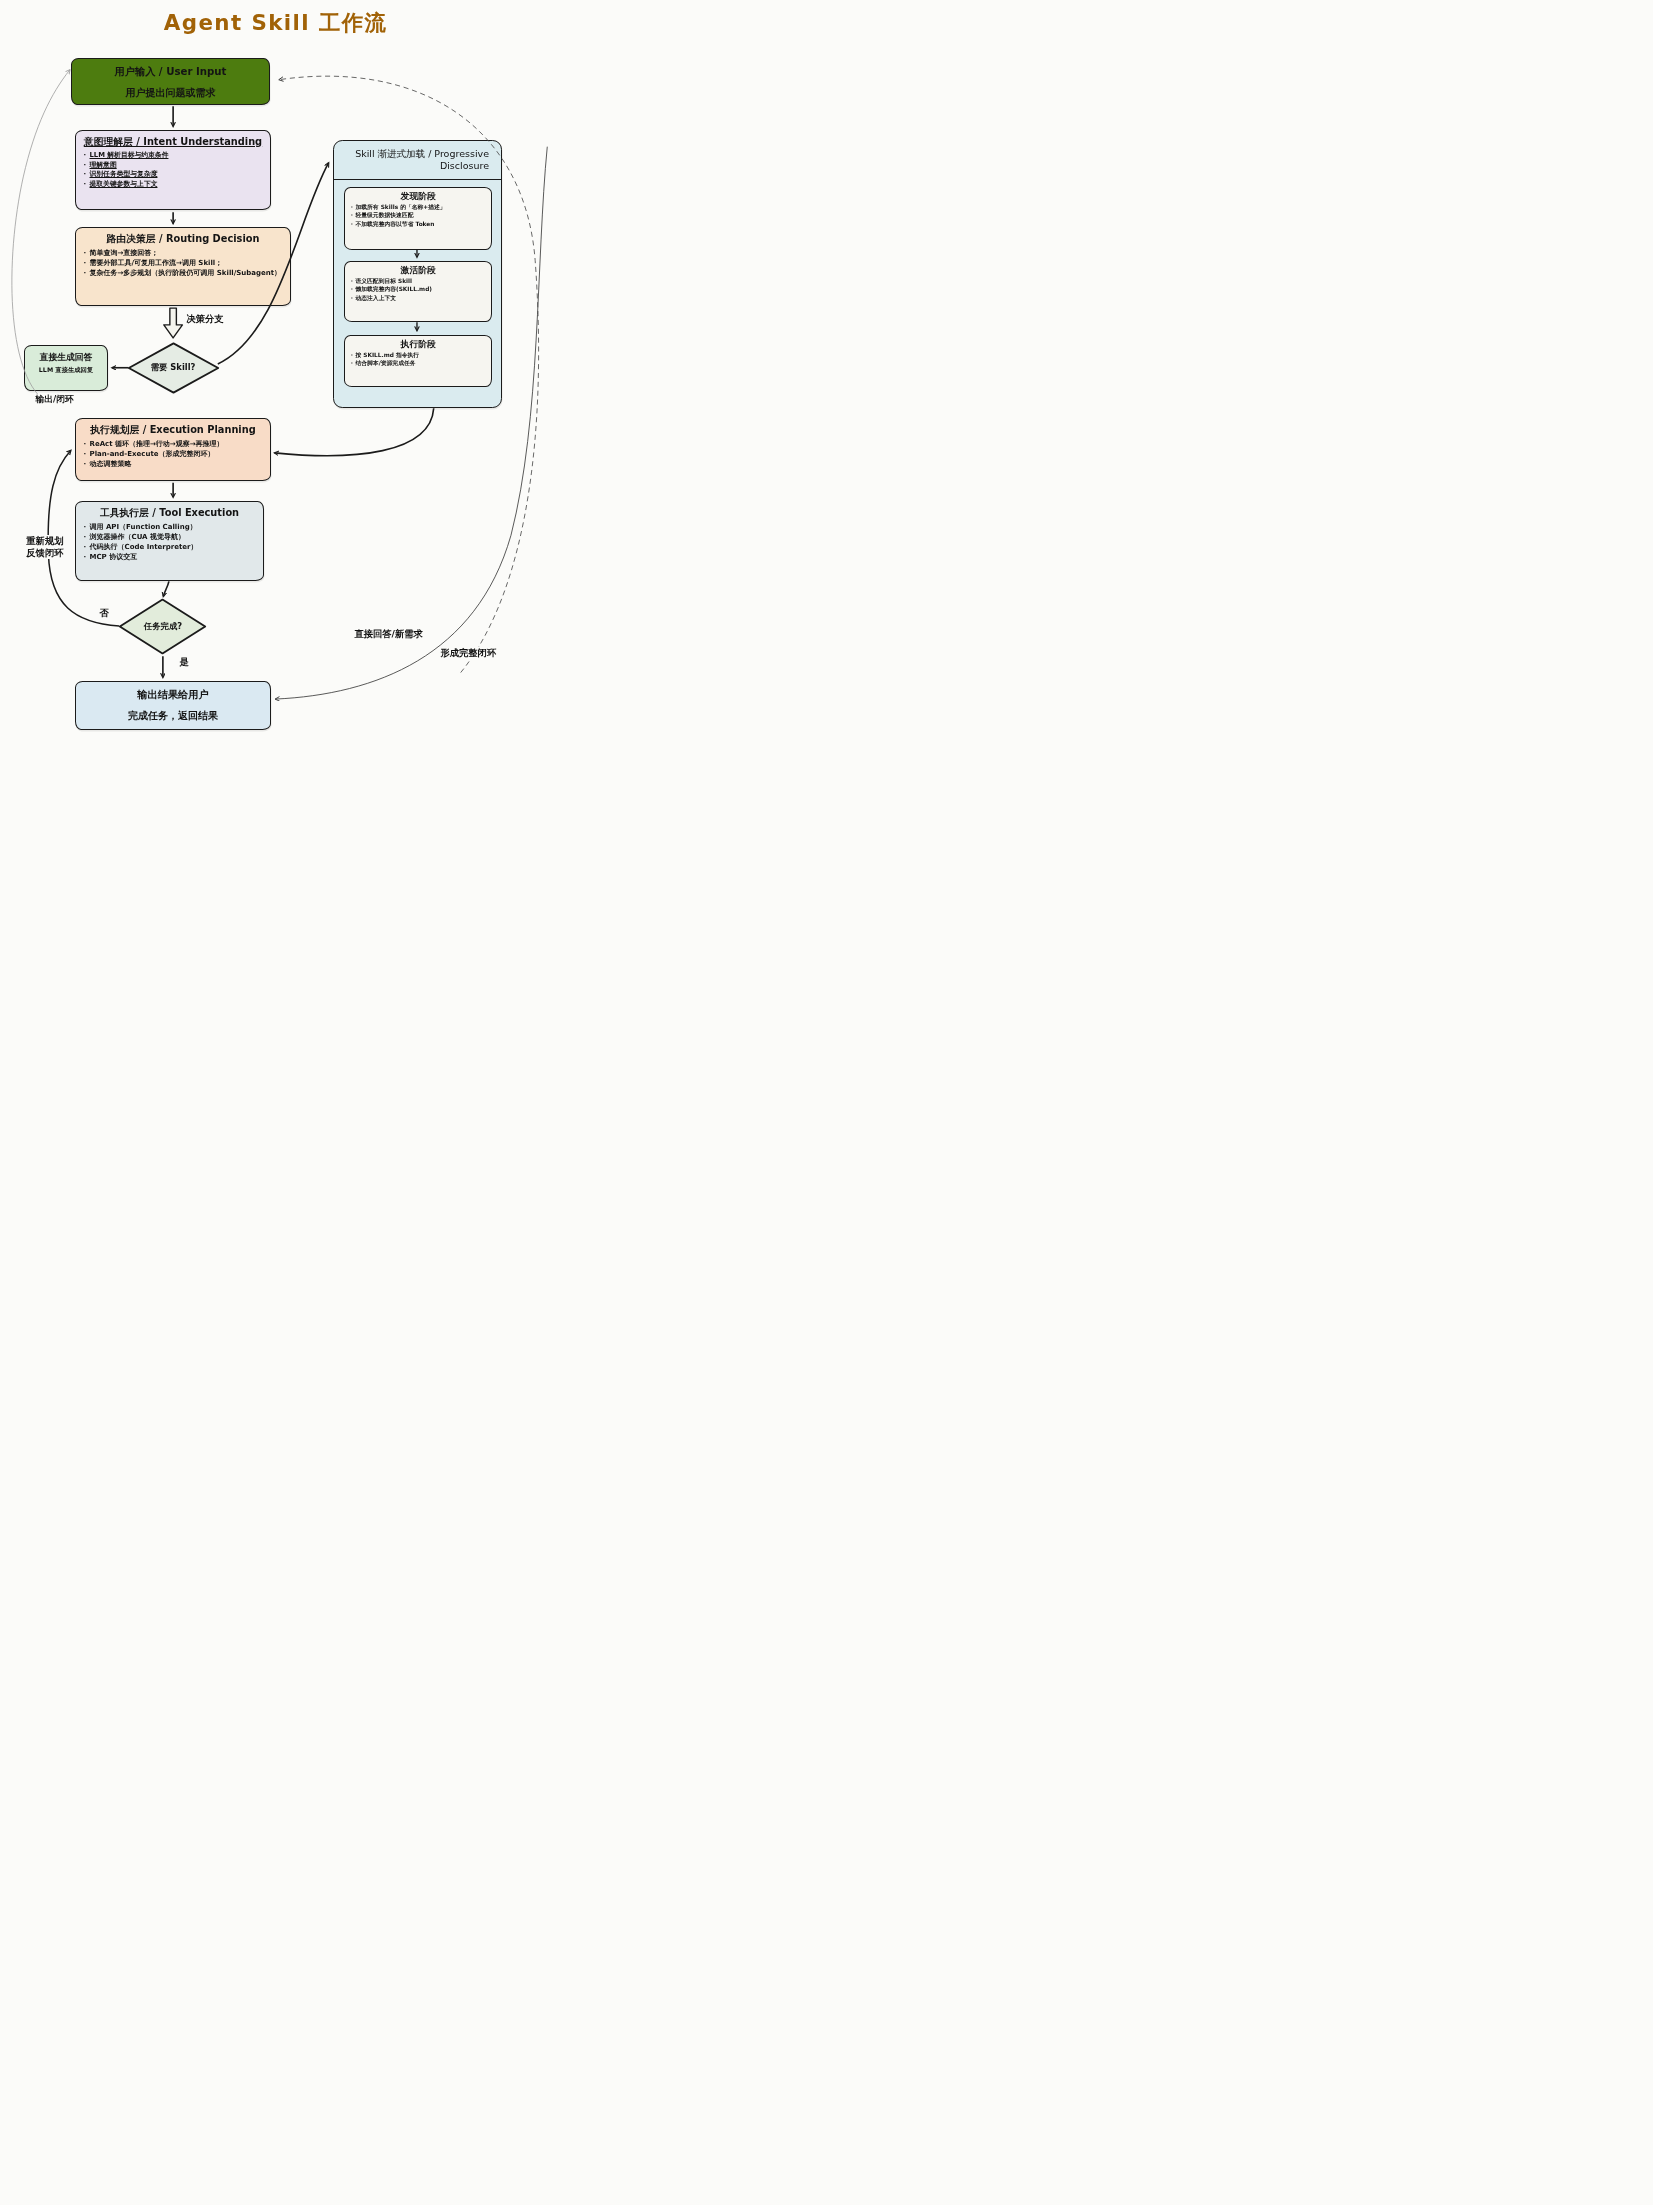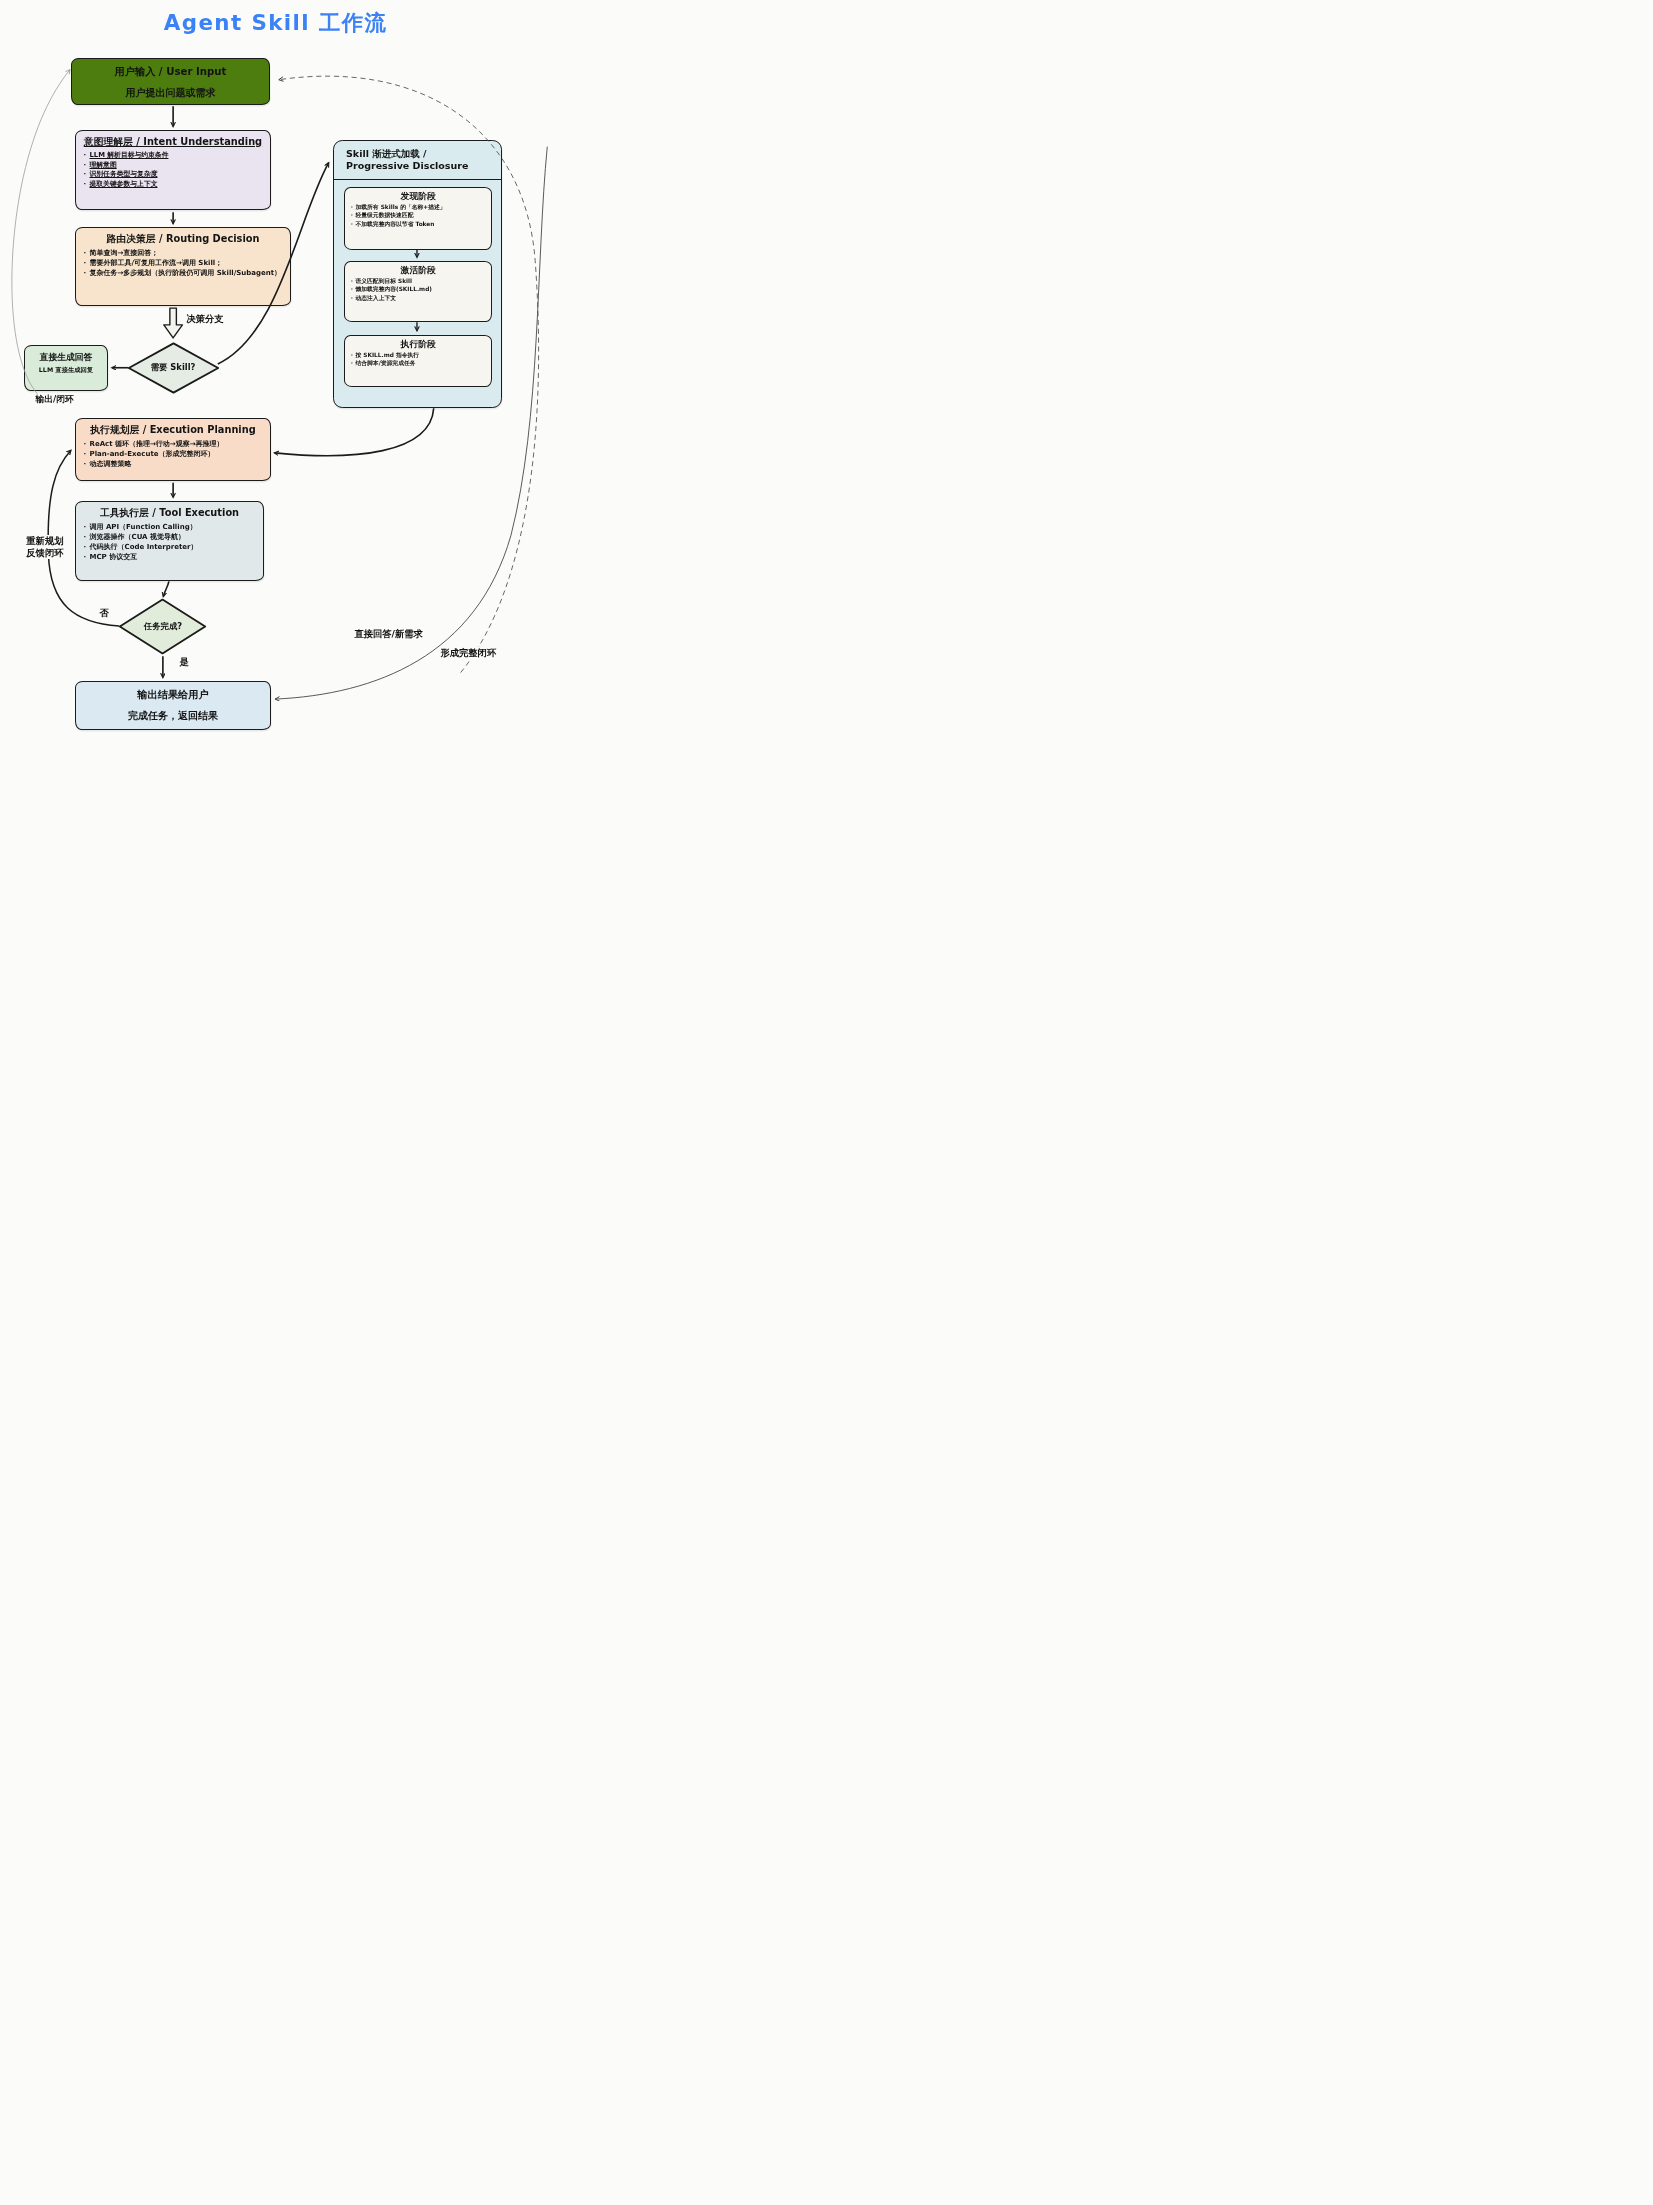--- a/index.html
+++ b/index.html
@@ -3,39 +3,39 @@
 <meta charset="utf-8">
 <style>
   html,body{margin:0;padding:0;background:#fbfbf9;}
   #canvas{
     position:relative;width:551px;height:735px;overflow:hidden;
     font-family:"DejaVu Sans","Liberation Sans",sans-serif;color:#141414;
     background:#fbfbf9;
   }
   .title{
     position:absolute;left:0;top:7.5px;width:100%;text-align:center;
-    font-size:21.4px;font-weight:700;letter-spacing:1.4px;color:#3b82f6;
+    font-size:21.4px;font-weight:700;letter-spacing:1.4px;color:#a16207;
   }
   .node{
     position:absolute;border:1.6px solid #1b1b1b;
     border-radius:7.5px 6.5px 8.4px 6px / 6.5px 8px 6px 8.4px;
     box-shadow:0.5px 1.4px 0 rgba(70,70,70,.10);
     box-sizing:border-box;padding:4.7px 6.5px;z-index:2;
   }
   .center{text-align:center;}
   .nt{font-weight:700;font-size:9.8px;line-height:1.25;}
   .nt.lg{font-size:10.2px;margin-top:2.8px;}
   .ns{font-size:10px;font-weight:700;margin-top:7px;}
   .bullets{margin-top:2.8px;}
   .bullet{position:relative;padding-left:7px;font-size:6.8px;font-weight:700;line-height:1.45;text-align:left;}
   .bullet::before{content:"·";position:absolute;left:0.9px;top:0;font-weight:700;}
   .routing .bullet,.planning .bullet,.tool .bullet{font-size:7px;}
   #n-skill{padding:0;z-index:2;}
   #skill-header{
-    text-align:left;font-weight:700;font-size:9.5px;line-height:1.35;
+    text-align:right;font-weight:400;font-size:9.5px;line-height:1.35;
     padding:6.5px 12px 5.6px 12px;border-bottom:1.4px solid #1b1b1b;
   }
   .stage{
     position:absolute;left:10.2px;width:148px;border:1.4px solid #1b1b1b;
     border-radius:6.5px 7.5px 6px 8px / 7px 6px 8px 6.5px;
     box-sizing:border-box;padding:2.8px 4.7px;text-align:center;z-index:3;
   }
   .stage .st{font-weight:700;font-size:8.8px;}
   .stage .bullet{font-size:5.8px;line-height:1.5;padding-left:5.6px;}
   .dsvg{position:absolute;z-index:2;}

